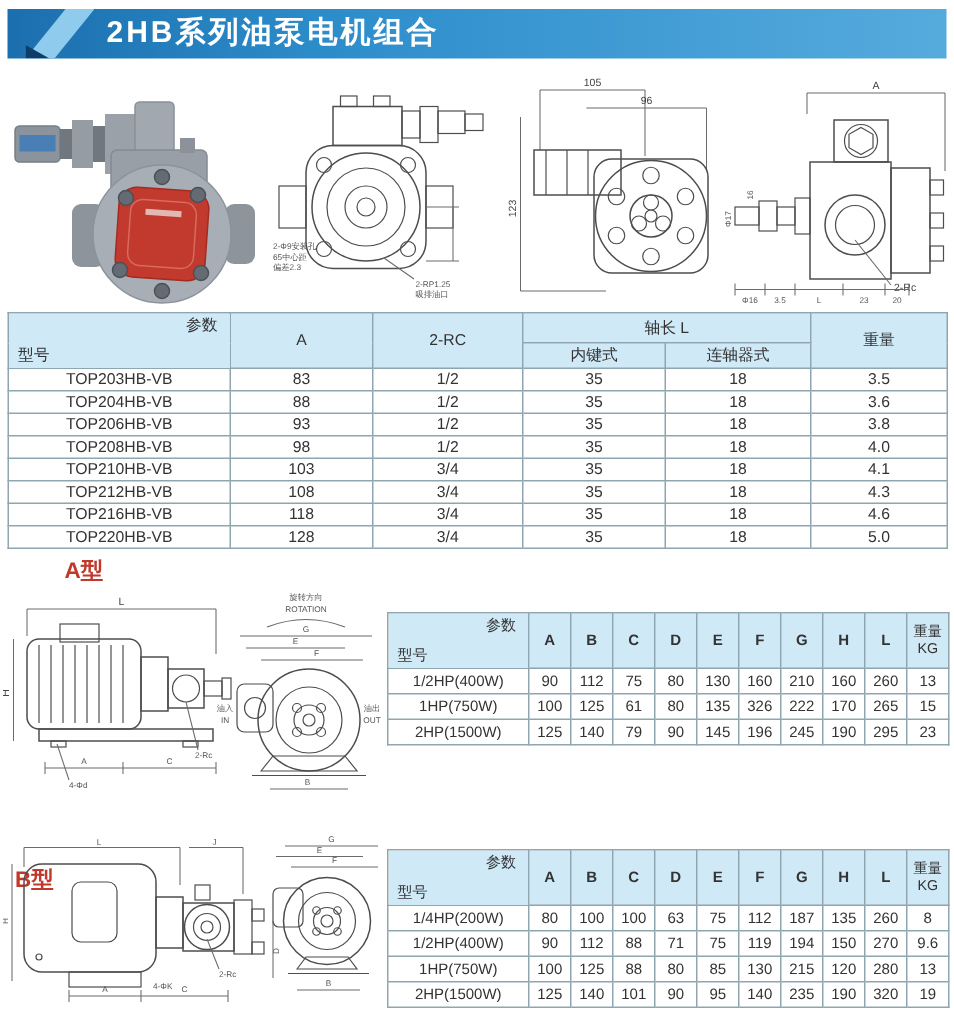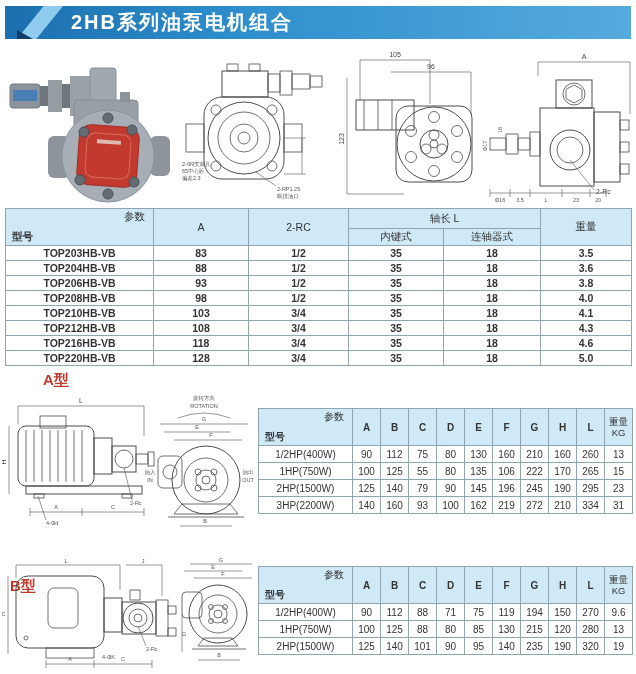--- a/index.html
+++ b/index.html
@@ -27,31 +27,31 @@
   
   .ol{stroke:#4d4d4d;stroke-width:1;fill:none;}
   .ol2{stroke:#4d4d4d;stroke-width:0.8;fill:none;}
   .dl{stroke:#6a6a6a;stroke-width:0.7;fill:none;}
   .dt{fill:#444;font-size:7px;font-family:"Liberation Sans",sans-serif;}
   .dts{fill:#555;font-size:5.5px;font-family:"Liberation Sans",sans-serif;}
 
   
   table{border-collapse:collapse;table-layout:fixed;}
   .spec{position:absolute;left:5px;top:208px;width:626px;font-size:10.5px;}
-  .spec th,.spec td{border:1px solid #8fa5b0;text-align:center;padding:0;font-weight:bold;}
+  .spec th,.spec td{border:1px solid #8fa5b0;text-align:center;padding:0;}
   .spec thead th{background:#cfe9f7;font-weight:normal;}
   .spec thead tr.r1 th{height:19px;}
   .spec thead tr.r2 th{height:16px;}
   .spec td{height:14px;line-height:13px;}
   .corner{position:relative;background:#cfe9f7;
      background-image:linear-gradient(to bottom right,
         transparent calc(50% - 0.7px),#8fa5b0 calc(50% - 0.7px),
         #8fa5b0 calc(50% + 0.7px),transparent calc(50% + 0.7px));}
   .corner .c-top{position:absolute;top:1px;right:8px;}
-  .corner .c-bot{position:absolute;bottom:1px;left:6px;font-weight:bold;}
+  .corner .c-bot{position:absolute;bottom:1px;left:6px;}
 
   .sec{position:absolute;left:10px;color:#c0392b;font-weight:bold;font-size:15px;}
   .sec-a{top:371px;margin-left:33px;} .sec-b{top:537px;margin-top:40px;}
 
   .figset{position:absolute;left:2px;}
   .figset-a{top:392px;width:254px;height:142px;}
   .figset-b{top:556px;width:254px;height:116px;}
 
   .mini{position:absolute;width:374px;font-size:10px;}
   .mini th,.mini td{border:1px solid #8fa5b0;text-align:center;padding:0;}
@@ -433,54 +433,41 @@
           <td>160</td>
           <td>210</td>
           <td>160</td>
           <td>260</td>
           <td>13</td>
         </tr>
         <tr>
           <td>1HP(750W)</td>
           <td>100</td>
           <td>125</td>
-          <td>55</td>
+          <td>61</td>
           <td>80</td>
           <td>135</td>
-          <td>106</td>
+          <td>326</td>
           <td>222</td>
           <td>170</td>
           <td>265</td>
           <td>15</td>
         </tr>
         <tr>
           <td>2HP(1500W)</td>
           <td>125</td>
           <td>140</td>
           <td>79</td>
           <td>90</td>
           <td>145</td>
           <td>196</td>
           <td>245</td>
           <td>190</td>
           <td>295</td>
           <td>23</td>
-        </tr>
-        <tr>
-          <td>3HP(2200W)</td>
-          <td>140</td>
-          <td>160</td>
-          <td>93</td>
-          <td>100</td>
-          <td>162</td>
-          <td>219</td>
-          <td>272</td>
-          <td>210</td>
-          <td>334</td>
-          <td>31</td>
         </tr>
       </tbody>
   </table>
 
   <div class="sec sec-b">B型</div>
 
   <div class="figset figset-b">
     <svg width="254" height="116" viewBox="0 0 254 116">
       <g>
         <line x1="14" y1="9" x2="118" y2="9" class="dl"></line>
@@ -571,20 +558,33 @@
         <th>H</th>
         <th>L</th>
         <th class="wcol">
           <div>重量</div>
           <div>KG</div>
         </th>
       </tr>
     </thead>
     <tbody>
         <tr>
+          <td>1/4HP(200W)</td>
+          <td>80</td>
+          <td>100</td>
+          <td>100</td>
+          <td>63</td>
+          <td>75</td>
+          <td>112</td>
+          <td>187</td>
+          <td>135</td>
+          <td>260</td>
+          <td>8</td>
+        </tr>
+        <tr>
           <td>1/2HP(400W)</td>
           <td>90</td>
           <td>112</td>
           <td>88</td>
           <td>71</td>
           <td>75</td>
           <td>119</td>
           <td>194</td>
           <td>150</td>
           <td>270</td>

